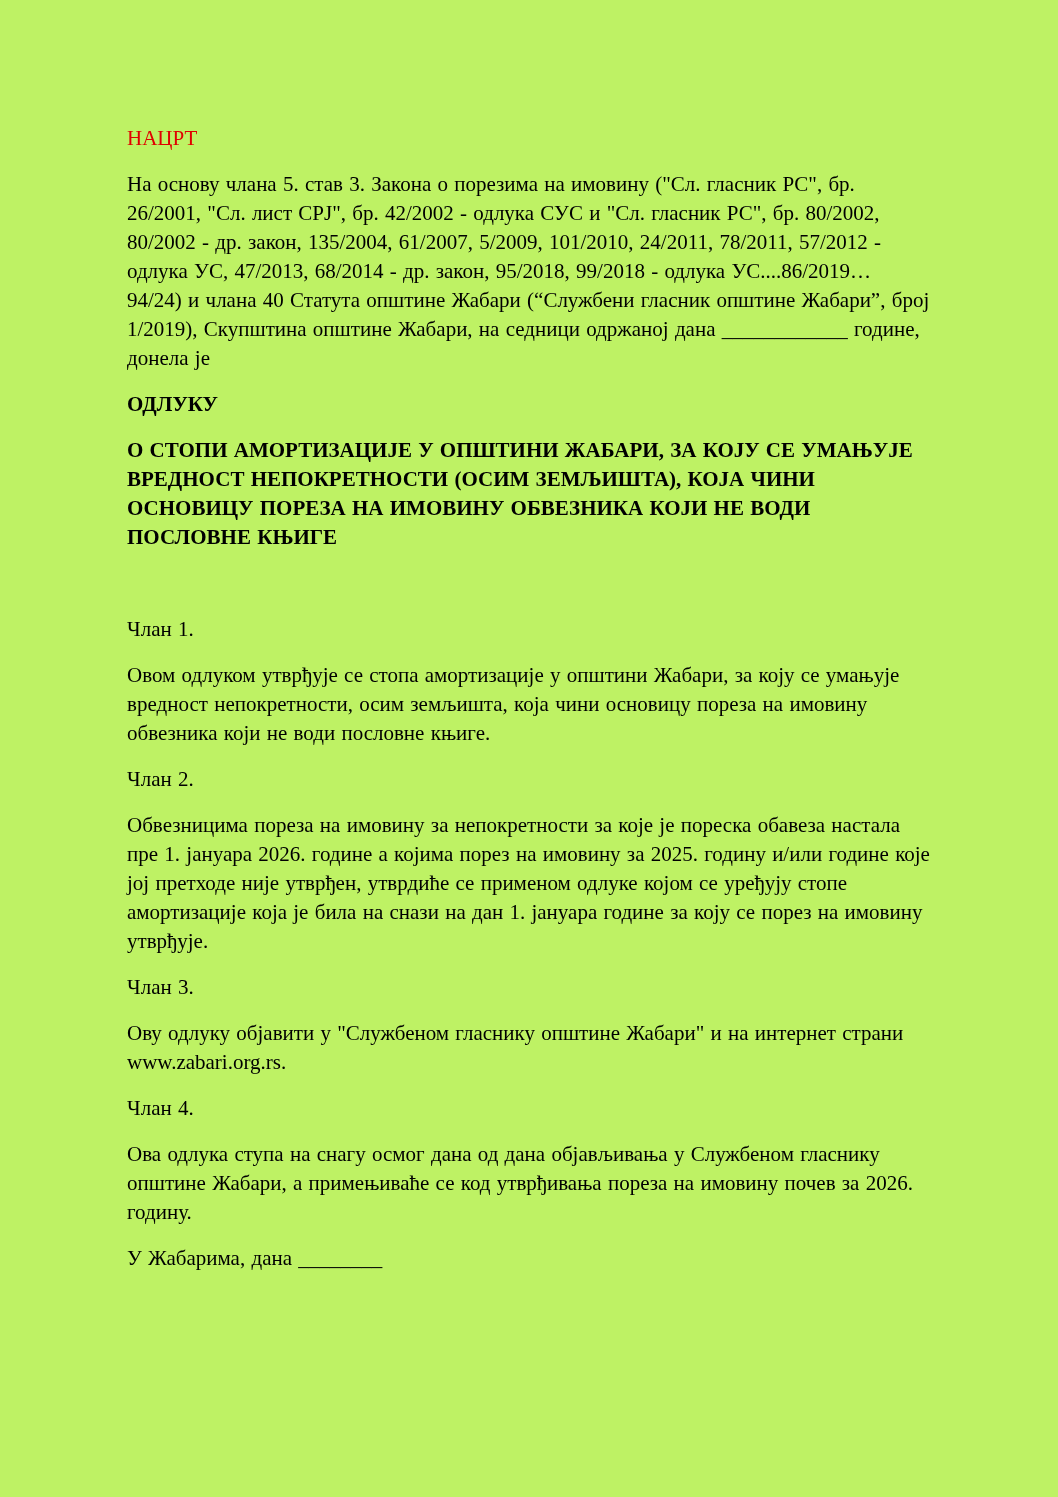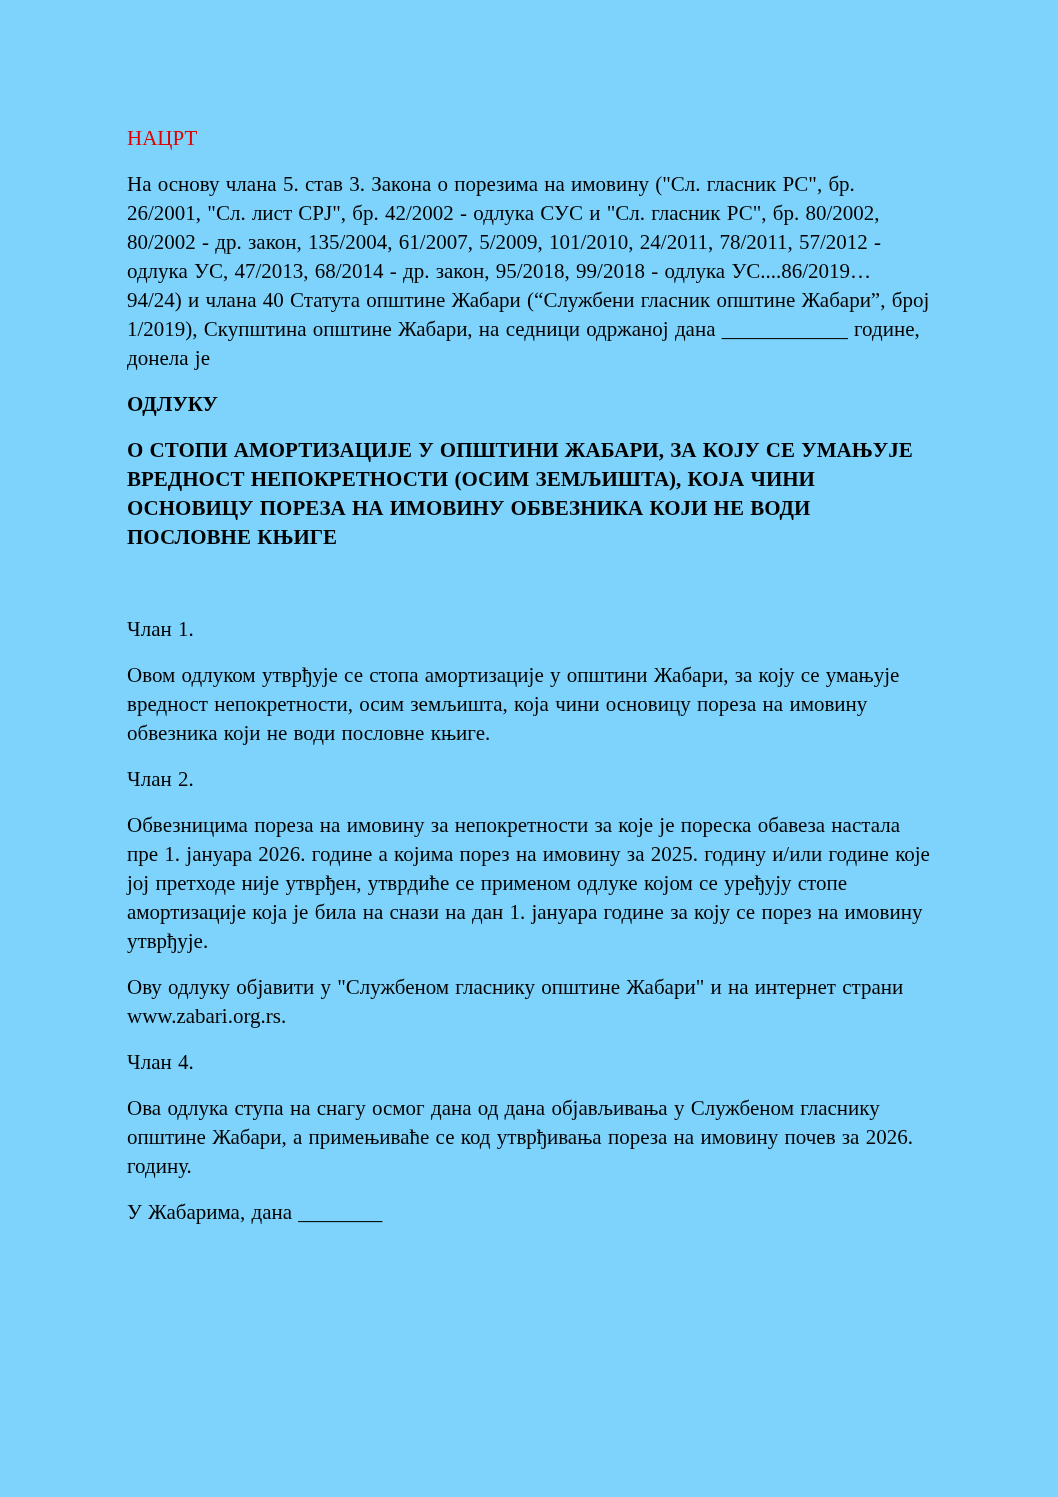--- a/index.html
+++ b/index.html
@@ -10,21 +10,21 @@
   body {
     width: 1058px;
     height: 1497px;
     overflow: hidden;
   }
   .page {
     box-sizing: border-box;
     width: 1058px;
     height: 1497px;
     padding: 124px 126px 40px 127px;
-    background: #7dd3fc;
+    background: #bef264;
     font-family: "Liberation Serif", "DejaVu Serif", serif;
     font-size: 21px;
     line-height: 29px;
     color: #000000;
     text-align: left;
   }
   .page p {
     margin: 0 0 17px 0;
     word-spacing: 1px;
   }
@@ -58,20 +58,21 @@
 
   <p class="center">Члан 1.</p>
 
   <p>Овом одлуком утврђује се стопа амортизације у општини Жабари, за коју се умањује вредност непокретности, осим земљишта, која чини основицу пореза на имовину обвезника који не води пословне књиге.</p>
 
   <p class="center">Члан 2.</p>
 
 
   <p>Обвезницима пореза на имовину за непокретности за које је пореска обавеза настала пре 1. јануара 2026. године а којима порез на имовину за 2025. годину и/или године које јој претходе није утврђен, утврдиће се применом одлуке којом се уређују стопе амортизације која је била на снази на дан 1. јануара године за коју се порез на имовину утврђује.</p>
 
+  <p class="center">Члан 3.</p>
 
   <p>Ову одлуку објавити у "Службеном гласнику општине Жабари" и на интернет страни www.zabari.org.rs.</p>
 
   <p class="center">Члан 4.</p>
 
   <p>Ова одлука ступа на снагу осмог дана од дана објављивања у Службеном гласнику општине Жабари, а примењиваће се код утврђивања пореза на имовину почев за 2026. годину.</p>
 
 
   <p>У Жабарима, дана ________</p>
 

